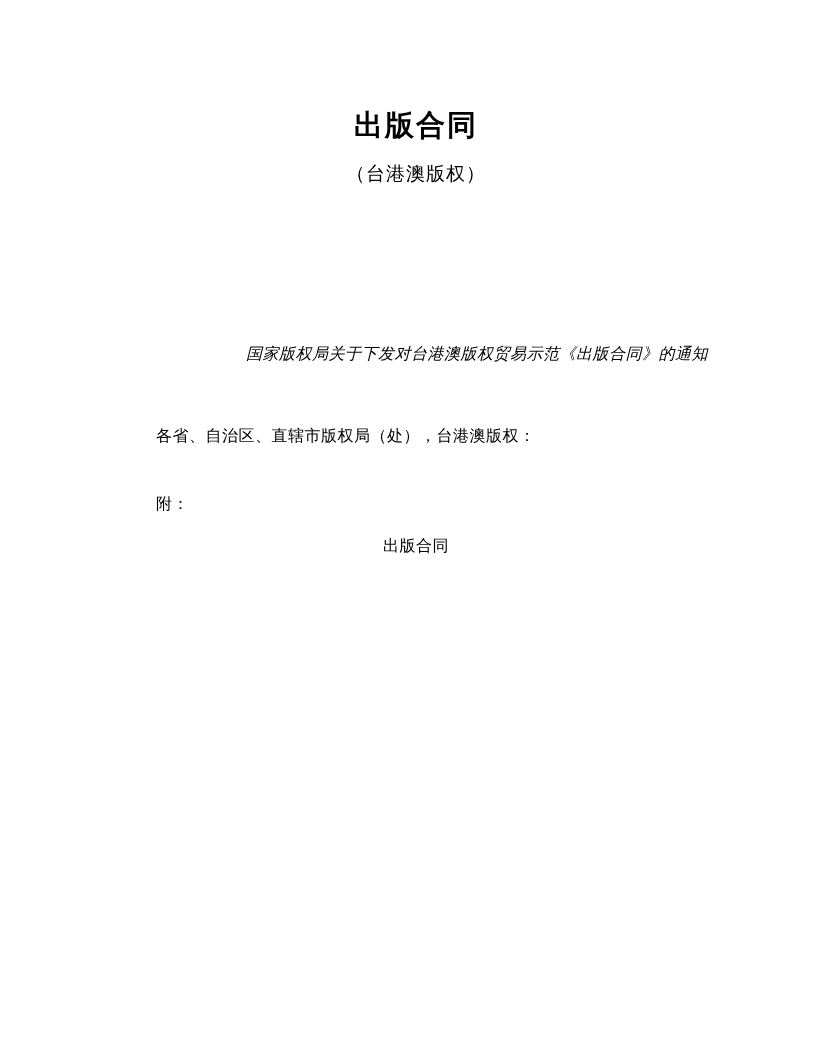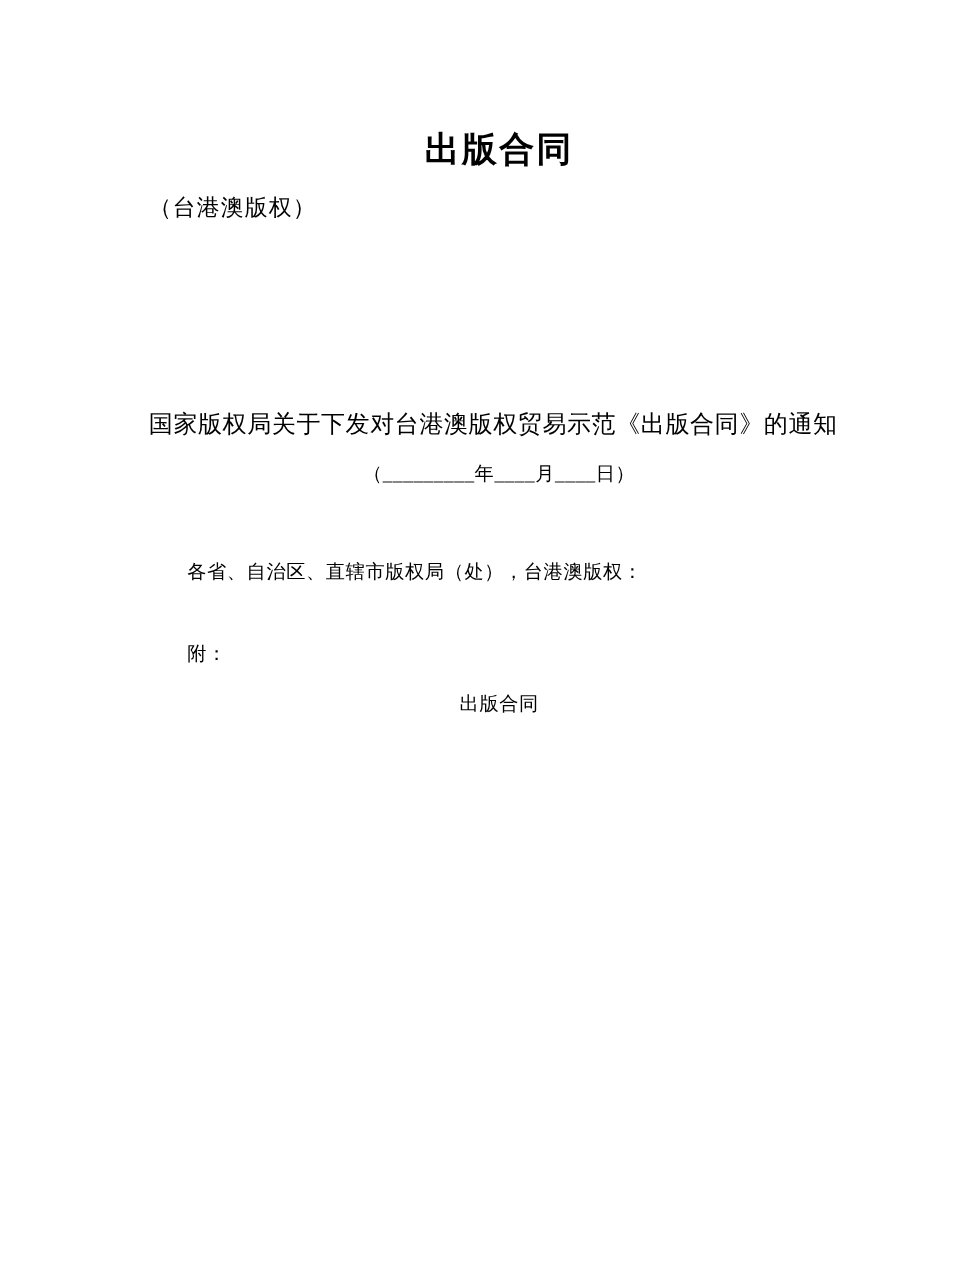--- a/index.html
+++ b/index.html
@@ -17,31 +17,33 @@
   }
   .doc-title {
     text-align: center;
     font-size: 29px;
     line-height: 34px;
     font-weight: bold;
     letter-spacing: 2px;
     font-family: "Liberation Sans", "DejaVu Sans", sans-serif;
   }
   .doc-subtitle {
+    text-align: center;
     font-size: 19px;
     line-height: 24px;
     margin-top: 20px;
     letter-spacing: 1px;
   }
   .notice-heading {
-    text-align: left;
-    font-size: 20px;
+    text-align: right;
+    font-size: 16px;
     line-height: 20px;
     margin-top: 158px;
     letter-spacing: 0.5px;
+    font-style: italic;
   }
   .notice-date {
     text-align: center;
     font-size: 16px;
     line-height: 20px;
     margin-top: 22px;
     letter-spacing: 0.5px;
   }
   .salutation {
     font-size: 16px;
@@ -76,21 +78,20 @@
 </head>
 <body>
 
 <div class="page">
   <h1 class="doc-title">出版合同</h1>
 
   <div class="doc-subtitle">（台港澳版权）</div>
 
   <div class="notice-heading">国家版权局关于下发对台港澳版权贸易示范《出版合同》的通知</div>
 
-  <div class="notice-date">（_________年____月____日）</div>
 
   <div class="salutation">各省、自治区、直辖市版权局（处），台港澳版权：</div>
 
 
   <div class="attachment-label">附：</div>
 
   <div class="attachment-title">出版合同</div>
 </div>
 
 </body></html>

